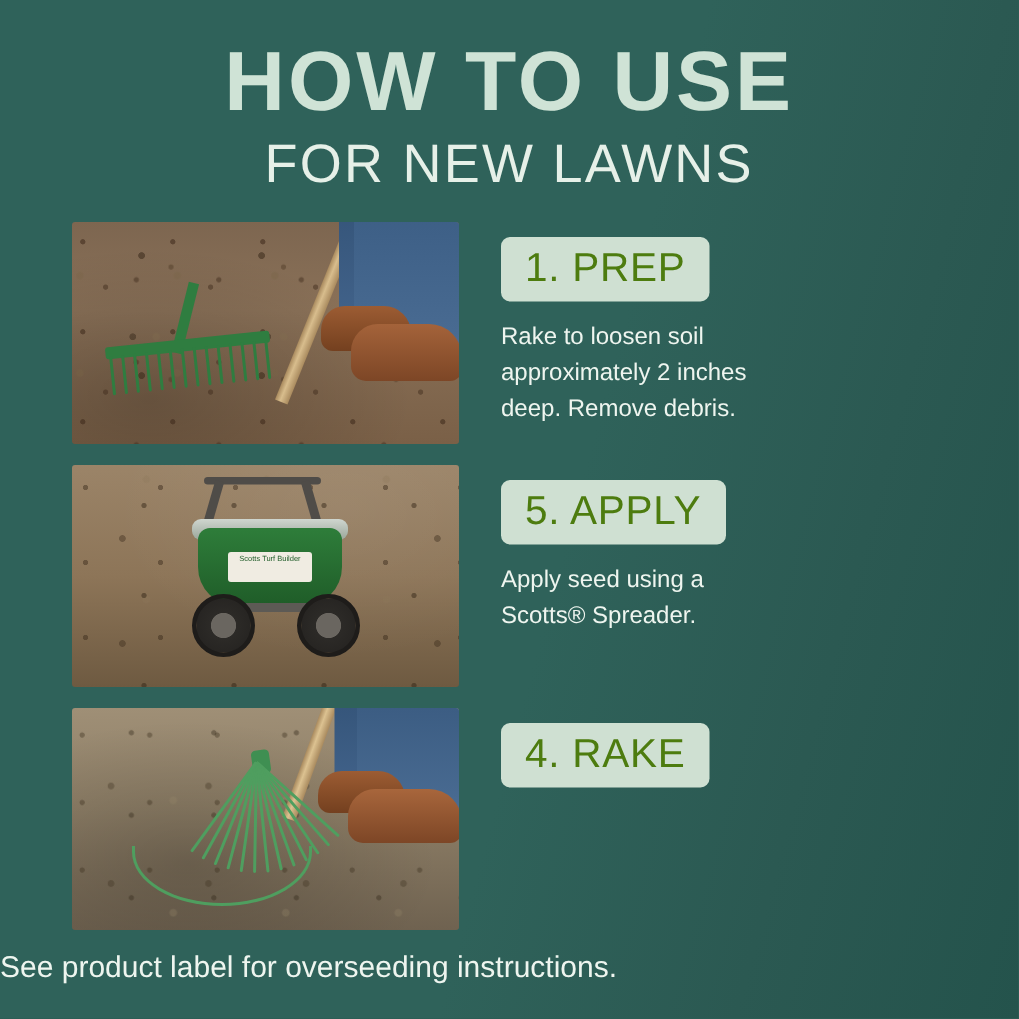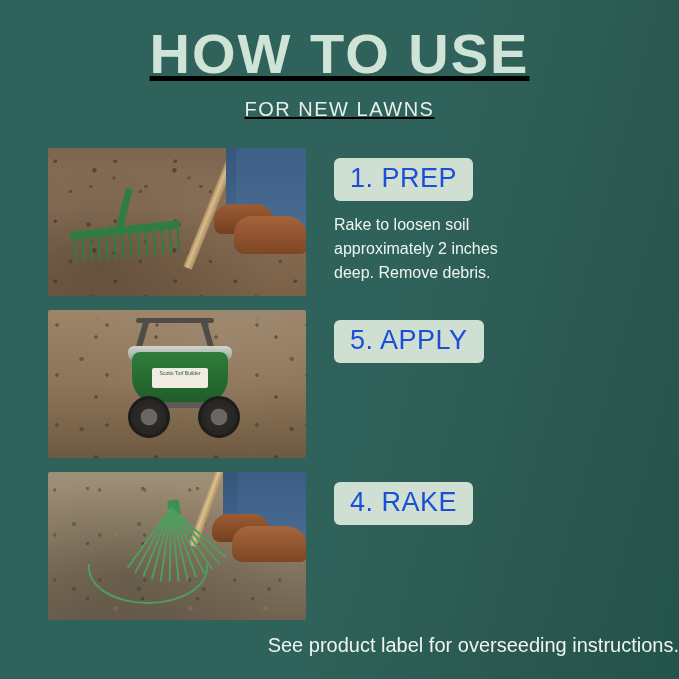--- a/index.html
+++ b/index.html
@@ -16,33 +16,32 @@
   .page {
     position: relative;
     width: 679px;
     height: 679px;
     background: linear-gradient(105deg, #2f625a 0%, #2f625a 55%, #2b5952 78%, #24534c 100%);
     box-sizing: border-box;
   }
   .header {
     padding-top: 26px;
     text-align: center;
-    text-decoration: underline;
   }
   .title {
     color: #cfe3d6;
     font-size: 56px;
     line-height: 56px;
     font-weight: bold;
     letter-spacing: 2px;
     margin: 0;
   }
   .subtitle {
     color: #e6f0e8;
-    font-size: 20px;
+    font-size: 36px;
     line-height: 30px;
     letter-spacing: 1.5px;
     margin: 12px 0 17px 0;
     font-weight: normal;
   }
   .steps {
     margin-top: 24px;
     padding: 0 48px;
   }
   .step {
@@ -59,36 +58,36 @@
     position: relative;
   }
   .step-text {
     flex: 1 1 auto;
     padding-left: 28px;
     padding-top: 10px;
   }
   .badge {
     display: inline-block;
     background: #cfe0d2;
-    color: #1d4ed8;
+    color: #4d7c0f;
     font-size: 27px;
     line-height: 27px;
     padding: 7px 16px 9px 16px;
     border-radius: 6px;
     letter-spacing: 0.5px;
   }
   .desc {
     color: #eef5ef;
     font-size: 16px;
     line-height: 24px;
     margin-top: 12px;
     white-space: pre-line;
   }
   .footer {
-    text-align: right;
+    text-align: left;
     color: #eef5ef;
     font-size: 20px;
     margin-top: 10px;
   }
 
   
   .p1 {
     background:
       radial-gradient(ellipse at 20% 80%, rgba(0,0,0,.20), rgba(0,0,0,0) 60%),
       linear-gradient(180deg, #7d6650 0%, #8a7158 40%, #7a6047 100%);
@@ -318,20 +317,22 @@
         <div class="bar2"></div>
         <div class="hopper-top"></div>
         <div class="hopper"></div>
         <div class="label">Scotts Turf Builder</div>
         <div class="frame"></div>
         <div class="wheel left"></div>
         <div class="wheel right"></div>
       </div>
       <div class="step-text">
         <div class="badge">5. APPLY</div>
+        <div class="desc">Apply seed using a
+Scotts® Spreader.</div>
       </div>
     </div>
 
     <div class="step">
       <div class="photo p3">
         <div class="soil-specks"></div>
         <div class="handle"></div>
         <div class="fanhub"></div>
         <div class="fan">
           <i style="transform:rotate(-48deg)"></i>

